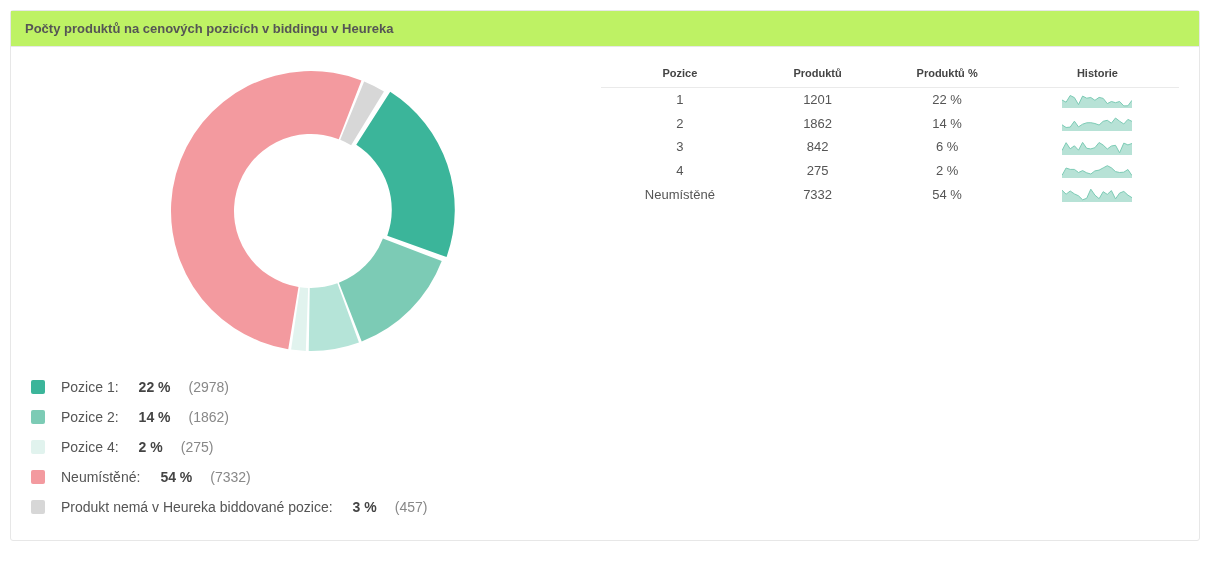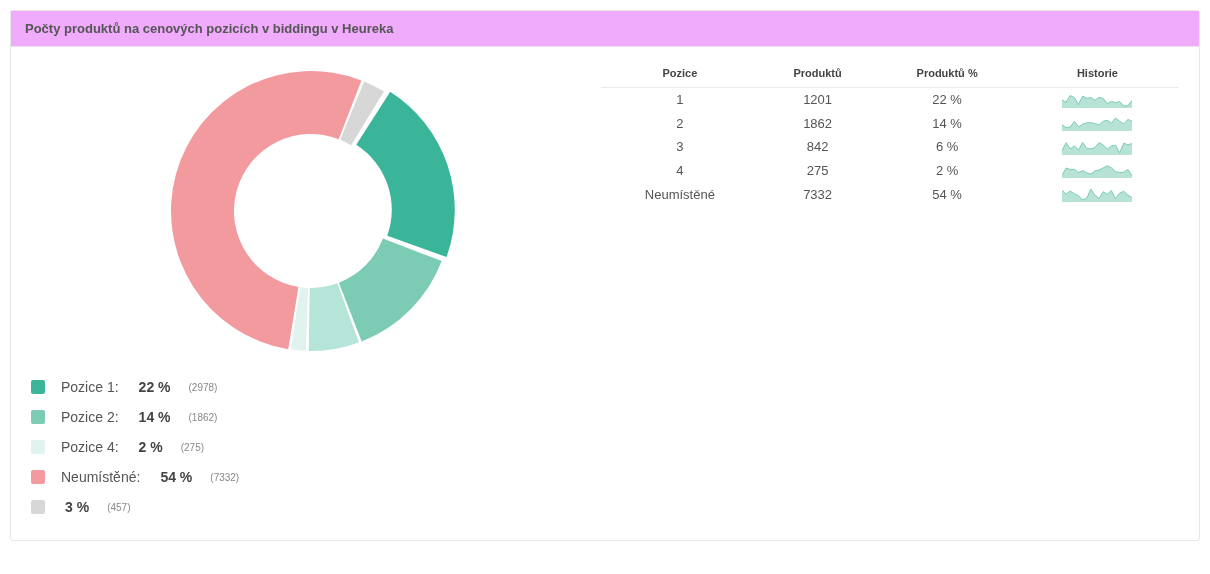--- a/index.html
+++ b/index.html
@@ -11,21 +11,21 @@
     color: #555;
     background: #fff;
   }
   .panel {
     width: 1190px;
     border: 1px solid #e7e7e7;
     border-radius: 3px;
     background: #fff;
   }
   .panel-header {
-    background: #f0abfc;
+    background: #bef264;
     border-bottom: 1px solid #e7e7e7;
     padding: 10px 14px;
     font-weight: 600;
     color: #555;
     font-size: 13px;
   }
   .panel-body {
     position: relative;
     padding: 14px 20px 18px 20px;
     display: flex;
@@ -54,21 +54,21 @@
     font-size: 14px;
   }
   .swatch {
     width: 14px;
     height: 14px;
     border-radius: 2px;
     flex: 0 0 14px;
   }
   .legend-label {}
   .legend-pct { font-weight: 700; color: #444; margin-left: 4px;}
-  .legend-count { color: #888; font-size: 10px; margin-left: 2px;}
+  .legend-count { color: #888; font-size: 14px; margin-left: 2px;}
   table {
     width: 100%;
     border-collapse: collapse;
   }
   th {
     text-align: center;
     font-weight: 700;
     color: #444;
     font-size: 11px;
     padding: 6px 8px 8px 8px;
@@ -123,20 +123,21 @@
             <span class="legend-count">(275)</span>
           </div>
           <div class="legend-row">
             <span class="swatch" style="background: rgb(243, 154, 159);"></span>
             <span class="legend-label">Neumístěné:</span>
             <span class="legend-pct">54 %</span>
             <span class="legend-count">(7332)</span>
           </div>
           <div class="legend-row">
             <span class="swatch" style="background: rgb(215, 215, 215);"></span>
+            <span class="legend-label">Produkt nemá v Heureka biddované pozice:</span>
             <span class="legend-pct">3 %</span>
             <span class="legend-count">(457)</span>
           </div>
         </div>
     </div>
     <div class="right">
       <table>
         <thead>
           <tr>
             <th>Pozice</th>

